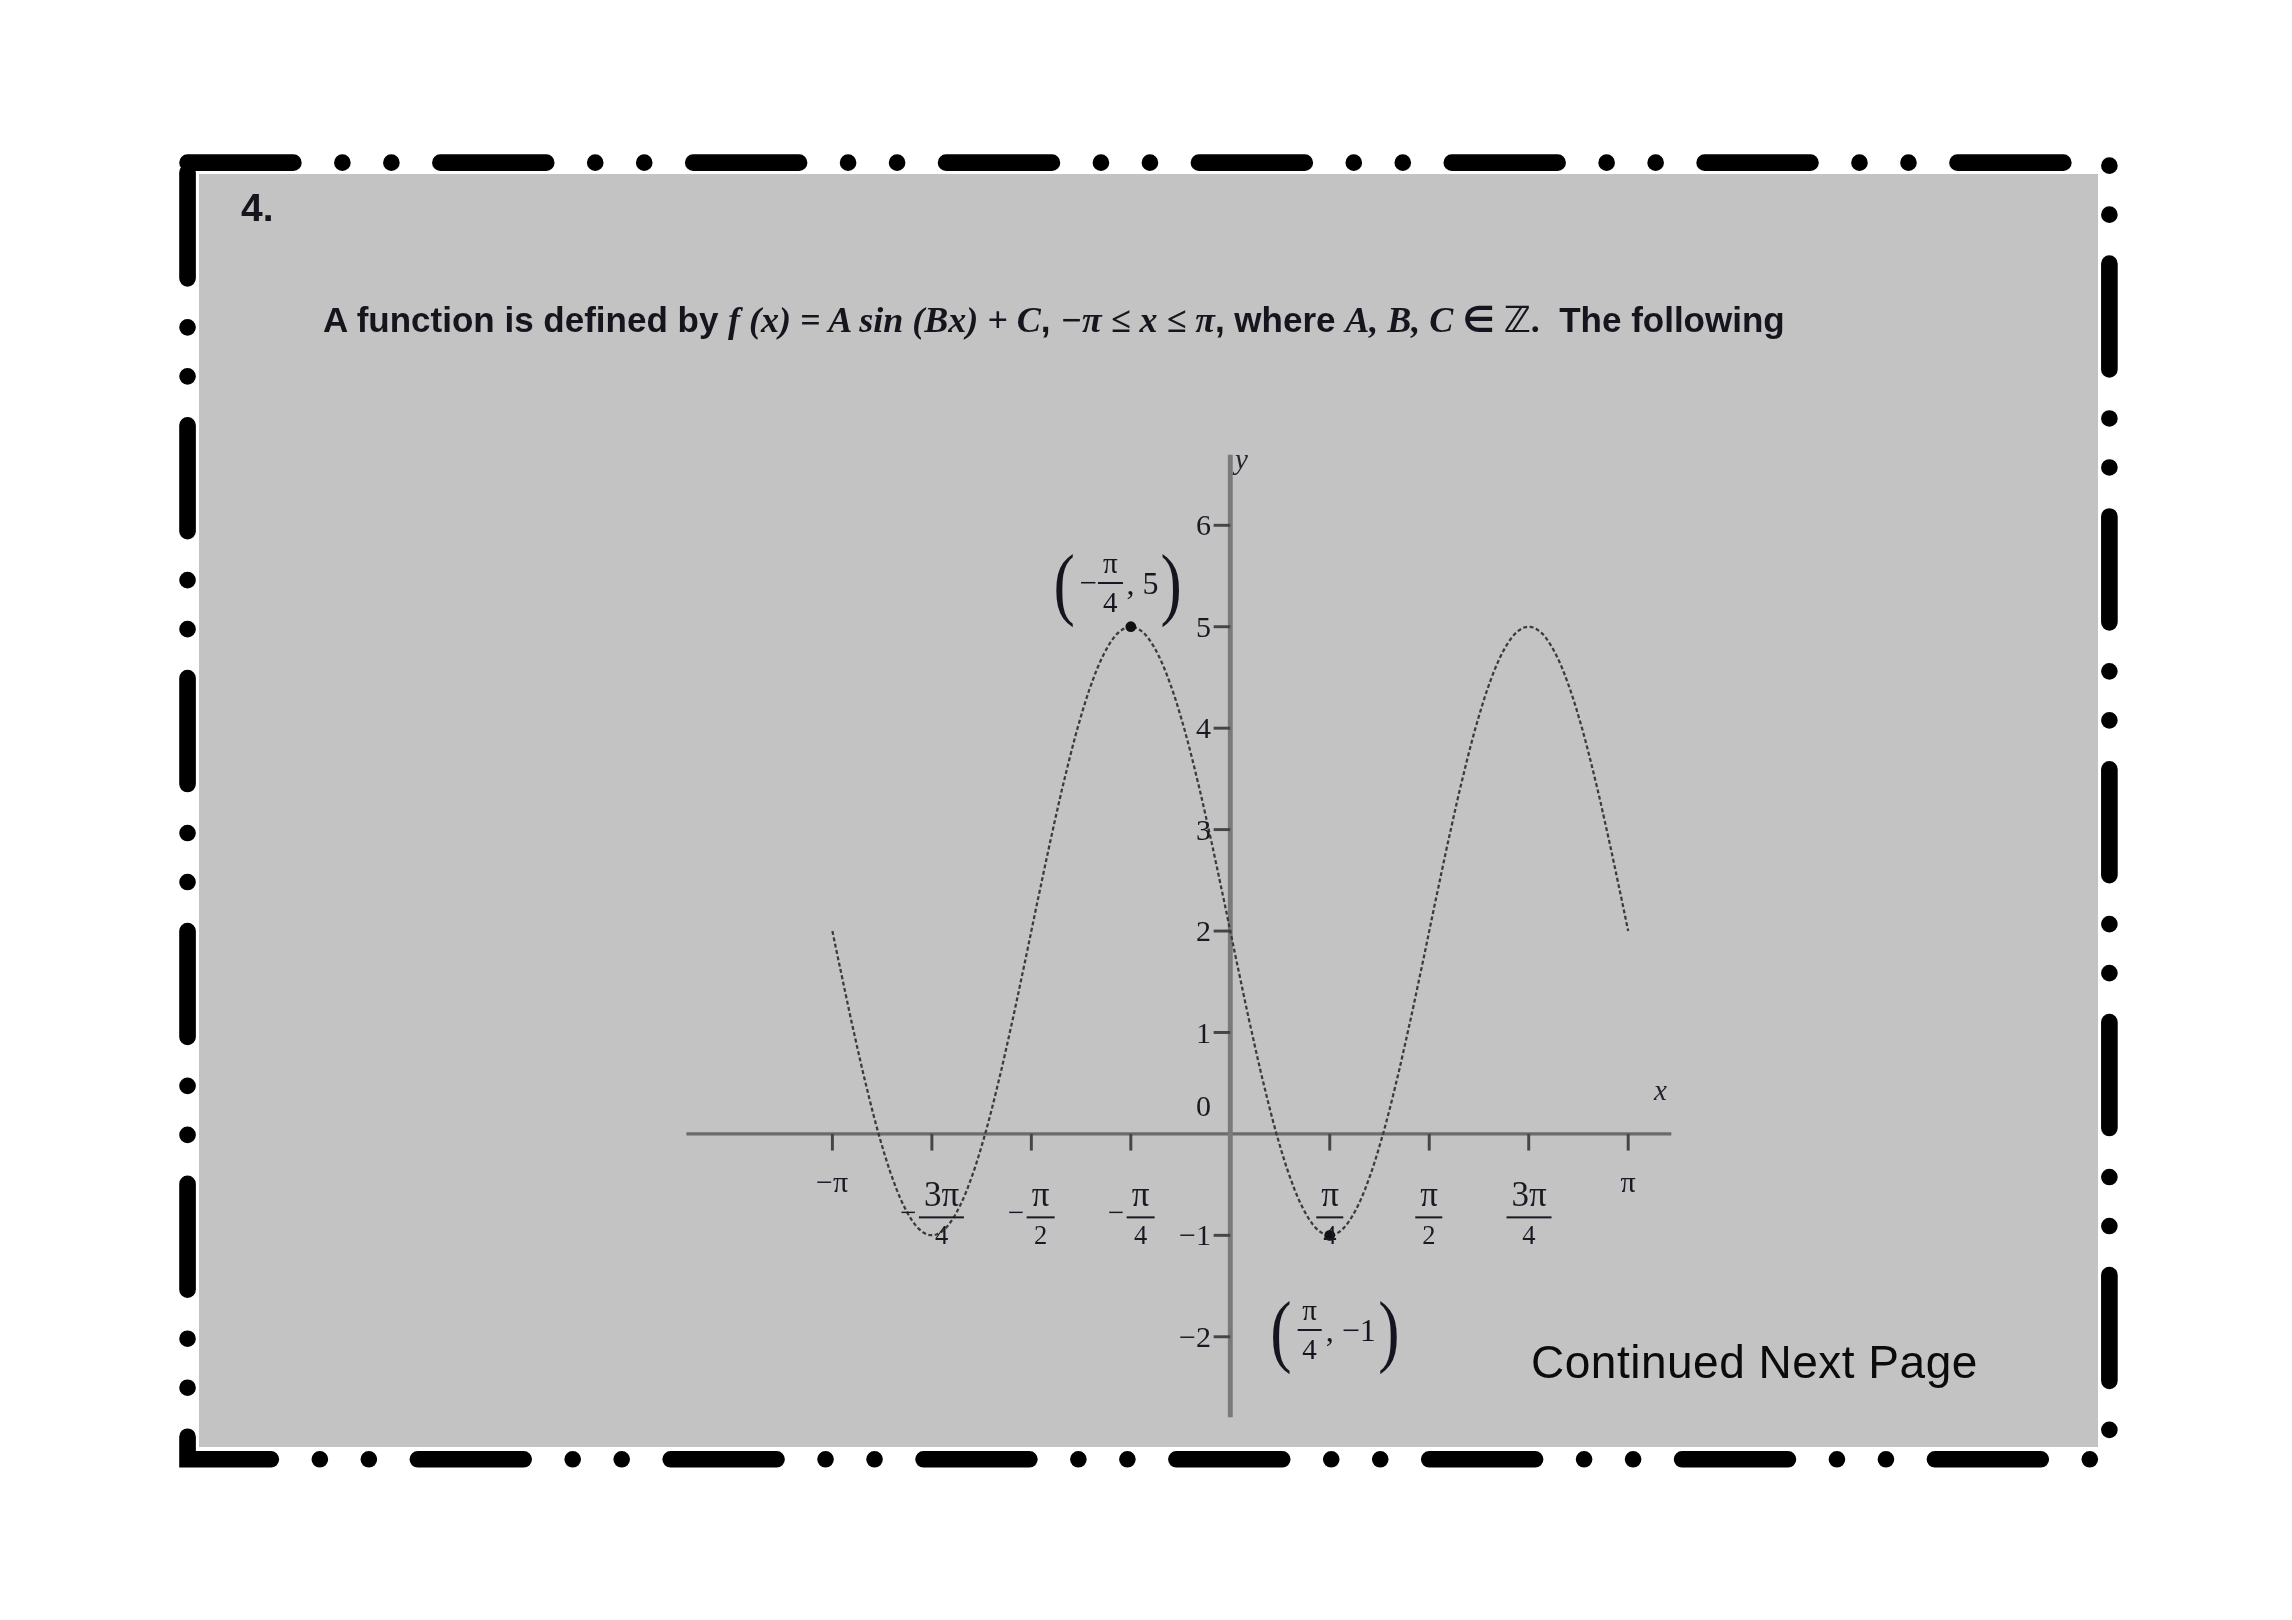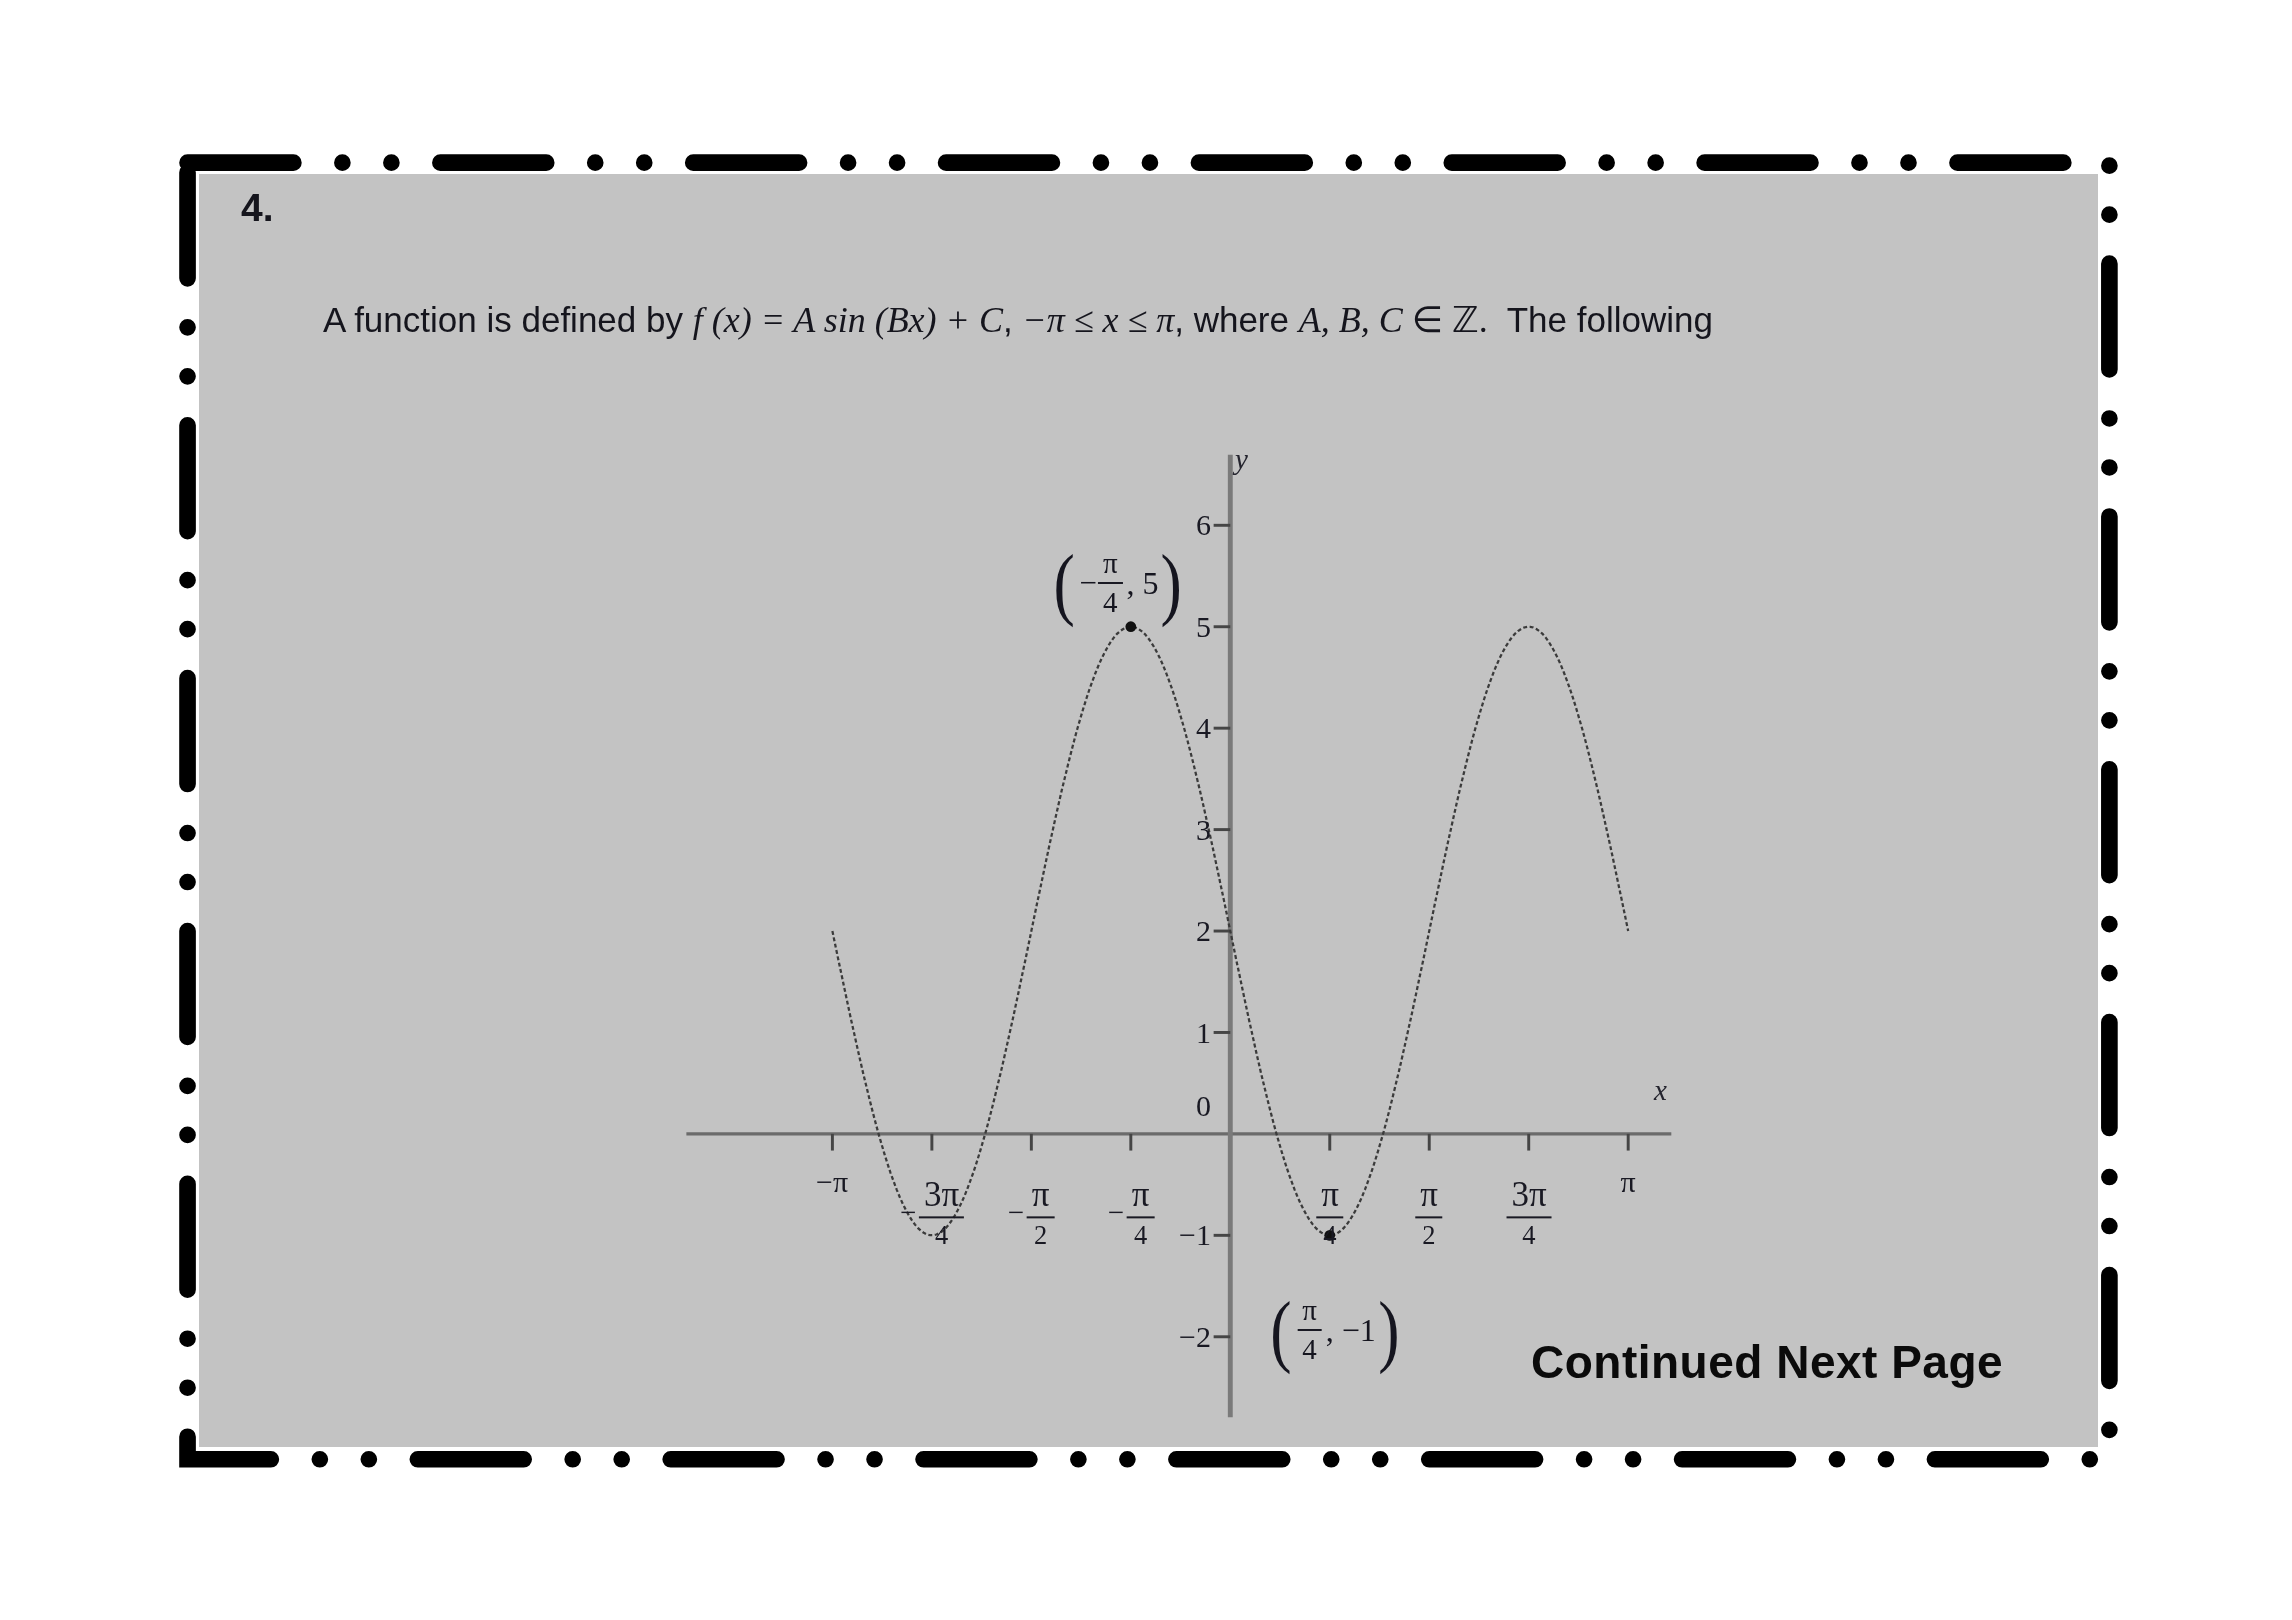--- a/index.html
+++ b/index.html
@@ -2,21 +2,21 @@
 <html><head>
 <meta charset="utf-8">
 <style>
   html,body{margin:0;padding:0;background:#ffffff;}
   .page{position:relative;width:2293px;height:1620px;background:#ffffff;overflow:hidden;
         font-family:"Liberation Sans",sans-serif;}
   .panel{position:absolute;left:199px;top:174px;width:1899px;height:1273px;background:#c3c3c3;}
   svg.overlay{position:absolute;left:0;top:0;width:2293px;height:1620px;pointer-events:none;}
 
   .q-number{position:absolute;left:241px;top:186px;font-size:39px;font-weight:bold;color:#15151d;}
-  .q-text{position:absolute;left:323px;top:294px;width:1627px;color:#15151d;}
+  .q-text{position:absolute;left:323px;top:294px;width:1627px;color:#15151d;font-weight:bold;}
   .q-line{font-size:35px;line-height:52px;white-space:pre-wrap;}
   .sans{font-family:"Liberation Sans",sans-serif;}
   .math{font-family:"Liberation Serif","DejaVu Serif",serif;font-style:italic;font-size:36px;}
   .mathu{font-family:"Liberation Serif","DejaVu Sans",serif;font-style:normal;font-size:36px;}
 
   #chart-labels{position:absolute;left:0;top:0;width:2293px;height:1620px;pointer-events:none;
                 color:#191923;font-family:"Liberation Serif","DejaVu Serif",serif;}
   .ytick-label{position:absolute;width:98px;text-align:right;font-size:30px;line-height:30px;
                transform:translateY(-50%);}
   .xtick-plain{position:absolute;font-size:30px;line-height:30px;transform:translate(-50%,-50%);}
@@ -34,21 +34,21 @@
   .bigparen{font-size:80px;font-weight:400;line-height:0.85;font-family:"Liberation Serif",serif;
             transform:scaleX(0.8);}
   .pl-sign{margin:0 1px 0 2px;font-size:31px;}
   .pl-rest{margin-left:3.9px;white-space:pre;}
 
   .axis-letter{position:absolute;font-style:italic;font-size:29px;
                font-family:"Liberation Serif","DejaVu Serif",serif;color:#24242e;}
   #ylab{left:1235px;top:443px;}
   #xlab{left:1654px;top:1074px;}
 
-  .continued{position:absolute;left:1531px;top:1335px;font-size:46px;font-weight:bold;
+  .continued{position:absolute;left:1531px;top:1335px;font-size:46px;font-weight:normal;
              letter-spacing:0.5px;color:#0b0b0b;}
 </style>
 </head>
 <body>
 
 <div class="page">
 
   <div class="panel"></div>
 
   <svg class="overlay" viewBox="0 0 2339 1653">

